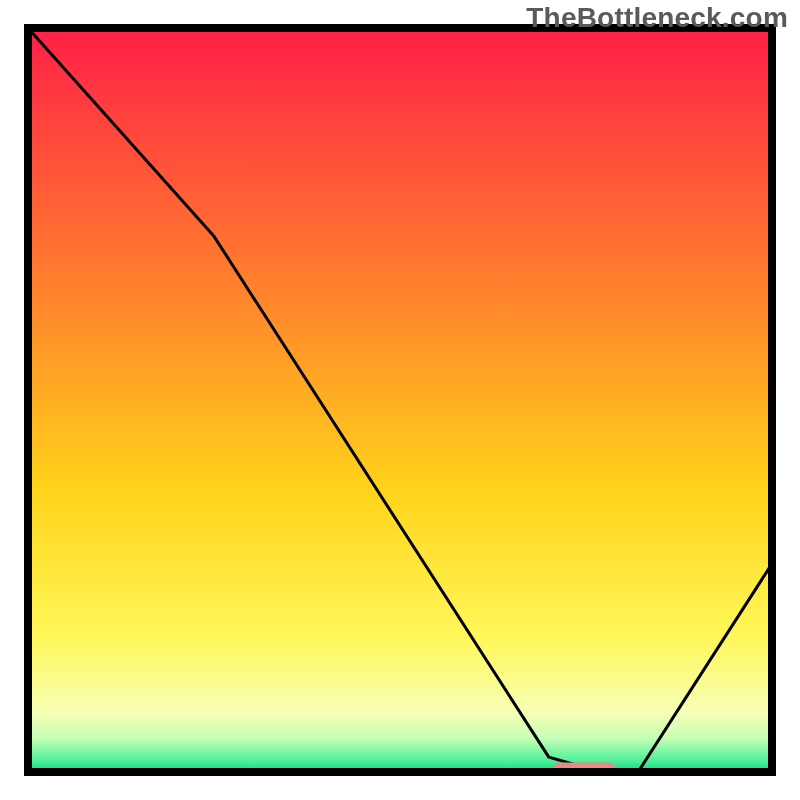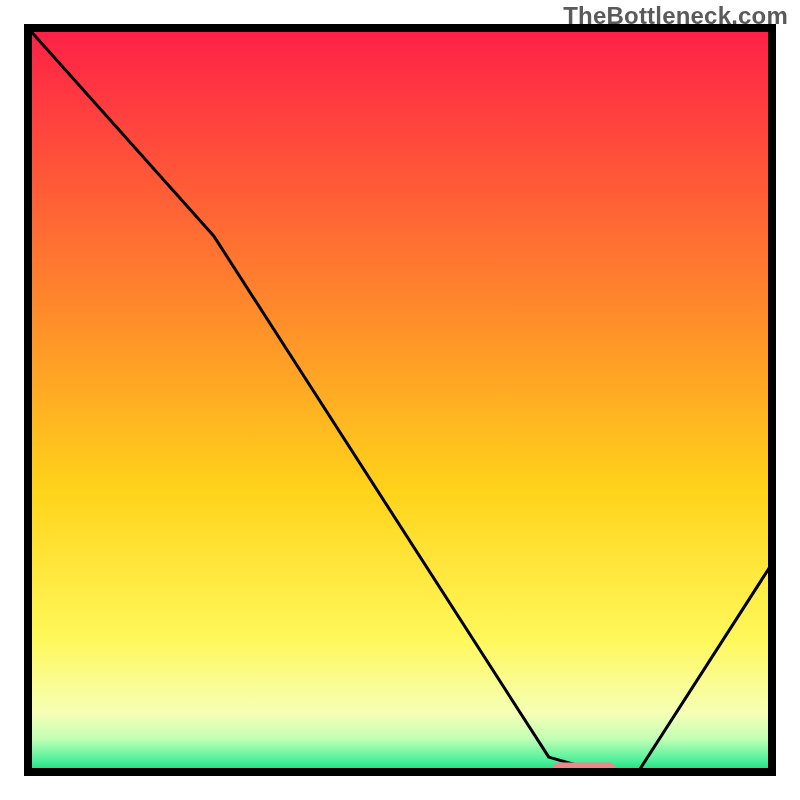--- a/index.html
+++ b/index.html
@@ -12,21 +12,21 @@
   }
   .container {
     position: relative;
     width: 800px;
     height: 800px;
   }
   .watermark {
     position: absolute;
     top: 2px;
     right: 12px;
-    font-size: 24px;
+    font-size: 28px;
     font-weight: 600;
     color: #5a5a5a;
     letter-spacing: 0.2px;
     z-index: 3;
   }
   svg {
     display: block;
   }
 </style>
 </head>

